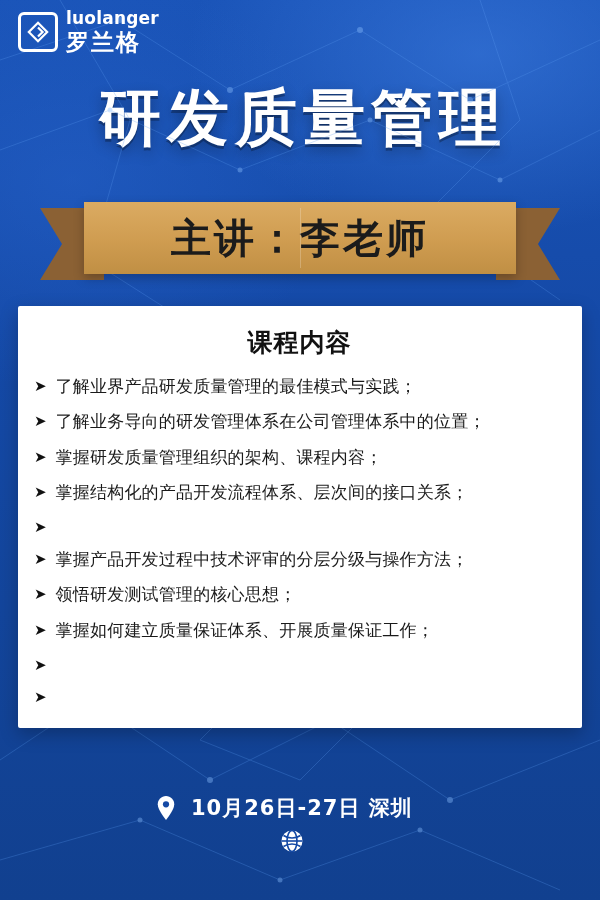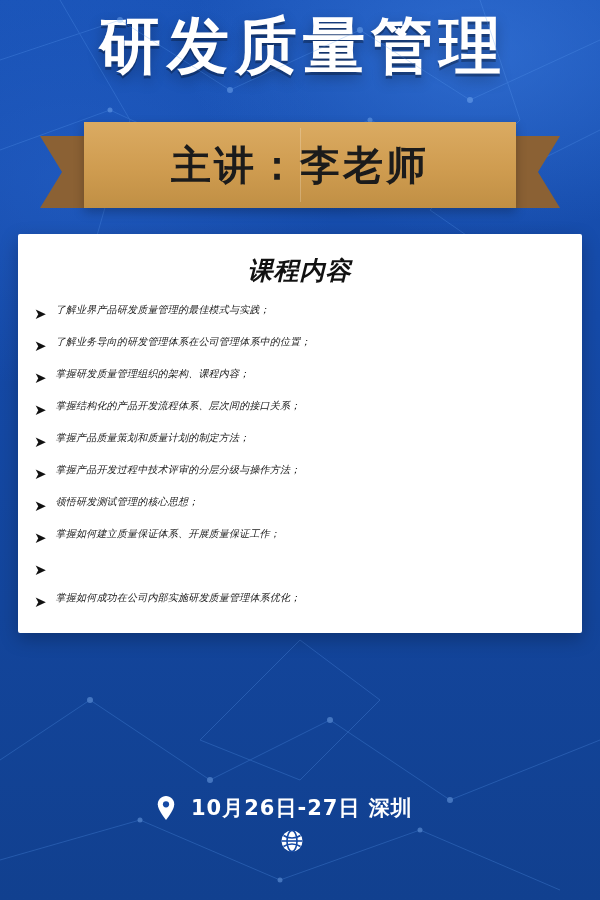--- a/index.html
+++ b/index.html
@@ -108,22 +108,22 @@
     clip-path: polygon(0 0, 100% 0, 100% 100%, 0 100%, 22px 50%);
   }
   .ribbon-tail.right {
     right: 0;
     clip-path: polygon(0 0, 100% 0, calc(100% - 22px) 50%, 100% 100%, 0 100%);
   }
   .ribbon-body {
     position: absolute;
     left: 44px;
     right: 44px;
-    top: 8px;
-    height: 86px;
+    top: 16px;
+    height: 72px;
     background: linear-gradient(180deg, #dbab62 0%, #cf9c50 55%, #c08f44 100%);
     box-shadow: 0 4px 10px rgba(0,0,0,0.25);
     display: flex;
     align-items: center;
     justify-content: center;
   }
   .ribbon-body::before,
   .ribbon-body::after {
     content: "";
     position: absolute;
@@ -140,21 +140,20 @@
   }
 
   
   .card {
     position: relative;
     margin: 22px 18px 0 18px;
     background: #ffffff;
     border-radius: 2px;
     padding: 14px 1px 16px 0;
     box-shadow: 0 6px 18px rgba(0,0,0,0.25);
-    font-style: italic;
   }
   .card-title {
     text-align: center;
     color: #111111;
     font-size: 25px;
     font-weight: bold;
     letter-spacing: 1px;
     margin: 6px 0 10px 0;
   }
   .bullets {
@@ -170,21 +169,21 @@
   }
   .bullet-icon {
     flex: 0 0 auto;
     margin-top: 3px;
     color: #111111;
     font-size: 15px;
     line-height: 1;
   }
   .bullet-text {
     color: #1a1a1a;
-    font-size: 10px;
+    font-size: 17px;
     line-height: 1.25;
     letter-spacing: 0.2px;
   }
 
   
   .footer {
     position: absolute;
     left: 0;
     right: 0;
     bottom: 0;
@@ -243,20 +242,34 @@
       <circle cx="90" cy="700" r="3"></circle>
         <circle cx="210" cy="780" r="3"></circle>
       <circle cx="330" cy="720" r="3"></circle>
         <circle cx="450" cy="800" r="3"></circle>
       <circle cx="140" cy="820" r="2.5"></circle>
         <circle cx="280" cy="880" r="2.5"></circle>
       <circle cx="420" cy="830" r="2.5"></circle>
     </g>
   </svg>
 
+  <div class="header">
+    <div class="logo">
+      <span class="logo-mark">
+        <svg width="22" height="22" viewBox="0 0 24 24">
+          <path d="M12 2 L22 12 L12 22 L2 12 Z" fill="none" stroke="#ffffff" stroke-width="2.4"></path>
+          <path d="M12 7 L17 12 L12 17" fill="none" stroke="#ffffff" stroke-width="2.4"></path>
+        </svg>
+      </span>
+      <span class="logo-text">
+        <span class="logo-en">luolanger</span>
+        <span class="logo-cn">罗兰格</span>
+      </span>
+    </div>
+  </div>
 
   <div class="title-wrap">
     <div class="main-title">研发质量管理</div>
   </div>
 
   <div class="ribbon">
     <div class="ribbon-tail left"></div>
     <div class="ribbon-tail right"></div>
     <div class="ribbon-body">
       <span class="ribbon-text">主讲：李老师</span>
@@ -277,40 +290,38 @@
       <li class="bullet">
         <span class="bullet-icon">➤</span>
         <span class="bullet-text">掌握研发质量管理组织的架构、课程内容；</span>
       </li>
       <li class="bullet">
         <span class="bullet-icon">➤</span>
         <span class="bullet-text">掌握结构化的产品开发流程体系、层次间的接口关系；</span>
       </li>
       <li class="bullet">
         <span class="bullet-icon">➤</span>
-        <span class="bullet-text">掌握产品质量策划和质量计划的制定方法；</span>
       </li>
       <li class="bullet">
         <span class="bullet-icon">➤</span>
         <span class="bullet-text">掌握产品开发过程中技术评审的分层分级与操作方法；</span>
       </li>
       <li class="bullet">
         <span class="bullet-icon">➤</span>
         <span class="bullet-text">领悟研发测试管理的核心思想；</span>
       </li>
       <li class="bullet">
         <span class="bullet-icon">➤</span>
         <span class="bullet-text">掌握如何建立质量保证体系、开展质量保证工作；</span>
       </li>
       <li class="bullet">
         <span class="bullet-icon">➤</span>
       </li>
       <li class="bullet">
         <span class="bullet-icon">➤</span>
-        <span class="bullet-text">掌握如何成功在公司内部实施研发质量管理体系优化；</span>
       </li>
     </ul>
   </div>
 
   <div class="footer">
     <div class="footer-row">
       <span class="footer-icon">
         <svg width="22" height="26" viewBox="0 0 24 28">
           <path d="M12 1C7 1 3 5 3 10c0 6.5 9 17 9 17s9-10.5 9-17c0-5-4-9-9-9z" fill="#ffffff"></path>
           <circle cx="12" cy="10" r="3.4" fill="#1449a5"></circle>

